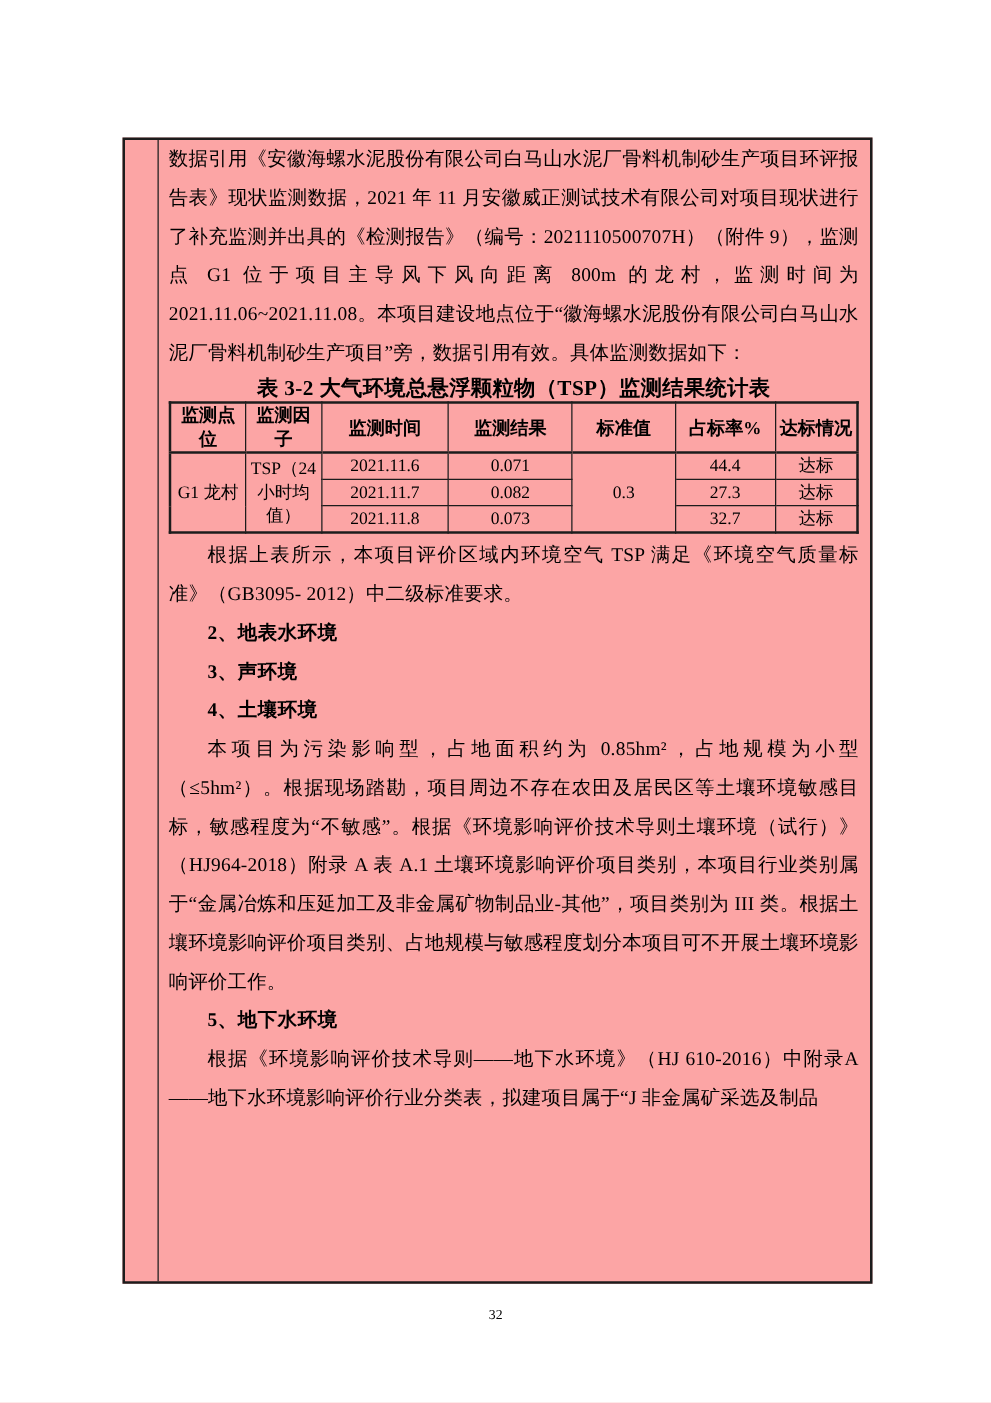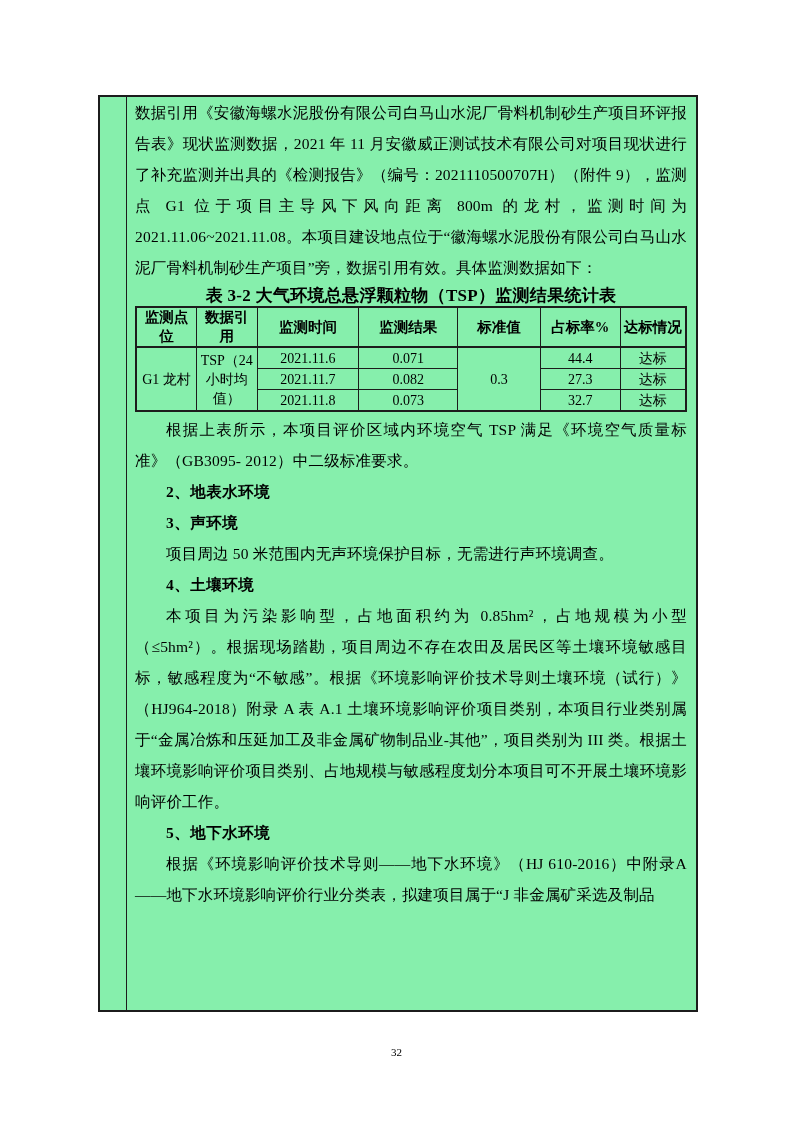--- a/index.html
+++ b/index.html
@@ -10,26 +10,26 @@
     font-family: "Liberation Serif", "DejaVu Serif", serif;
   }
   .page {
     position: relative;
     width: 793px; height: 1122px;
     background: #ffffff;
     overflow: hidden;
   }
   .doc-box {
     position: absolute;
-    left: 98px; top: 95px;
+    left: 98px; top: 110px;
     width: 600px; height: 917px;
     border: 2px solid #1c1c1c;
     box-sizing: border-box;
     display: flex;
-    background: #86efac;
+    background: #fca5a5;
   }
   .side-col {
     flex: none;
     width: 26px;
     border-right: 1px solid #1c1c1c;
   }
   .main-col {
     flex: 1;
     padding: 0 9px 0 8px;
     overflow: hidden;
@@ -114,21 +114,21 @@
           <col style="width:11%">
           <col style="width:18.5%">
           <col style="width:18%">
           <col style="width:15%">
           <col style="width:14.5%">
           <col style="width:12%">
         </colgroup>
         <thead>
           <tr>
             <th>监测点位</th>
-            <th>数据引用</th>
+            <th>监测因子</th>
             <th>监测时间</th>
             <th>监测结果</th>
             <th>标准值</th>
             <th>占标率%</th>
             <th>达标情况</th>
           </tr>
         </thead>
         <tbody>
           <tr>
             <td rowspan="3">G1 龙村</td>
@@ -152,21 +152,20 @@
             <td>达标</td>
           </tr>
         </tbody>
       </table>
 
       <p class="body indent">根据上表所示，本项目评价区域内环境空气 TSP 满足《环境空气质量标准》（GB3095- 2012）中二级标准要求。</p>
 
       <p class="sec">2、地表水环境</p>
 
       <p class="sec">3、声环境</p>
-      <p class="body indent">项目周边 50 米范围内无声环境保护目标，无需进行声环境调查。</p>
 
       <p class="sec">4、土壤环境</p>
       <p class="body indent">本项目为污染影响型，占地面积约为 0.85hm²，占地规模为小型（≤5hm²）。根据现场踏勘，项目周边不存在农田及居民区等土壤环境敏感目标，敏感程度为“不敏感”。根据《环境影响评价技术导则土壤环境（试行）》（HJ964-2018）附录 A 表 A.1 土壤环境影响评价项目类别，本项目行业类别属于“金属冶炼和压延加工及非金属矿物制品业-其他”，项目类别为 III 类。根据土壤环境影响评价项目类别、占地规模与敏感程度划分本项目可不开展土壤环境影响评价工作。</p>
 
       <p class="sec">5、地下水环境</p>
       <p class="body indent">根据《环境影响评价技术导则——地下水环境》（HJ 610-2016）中附录A——地下水环境影响评价行业分类表，拟建项目属于“J 非金属矿采选及制品</p>
 
     </div>
   </div>
 

